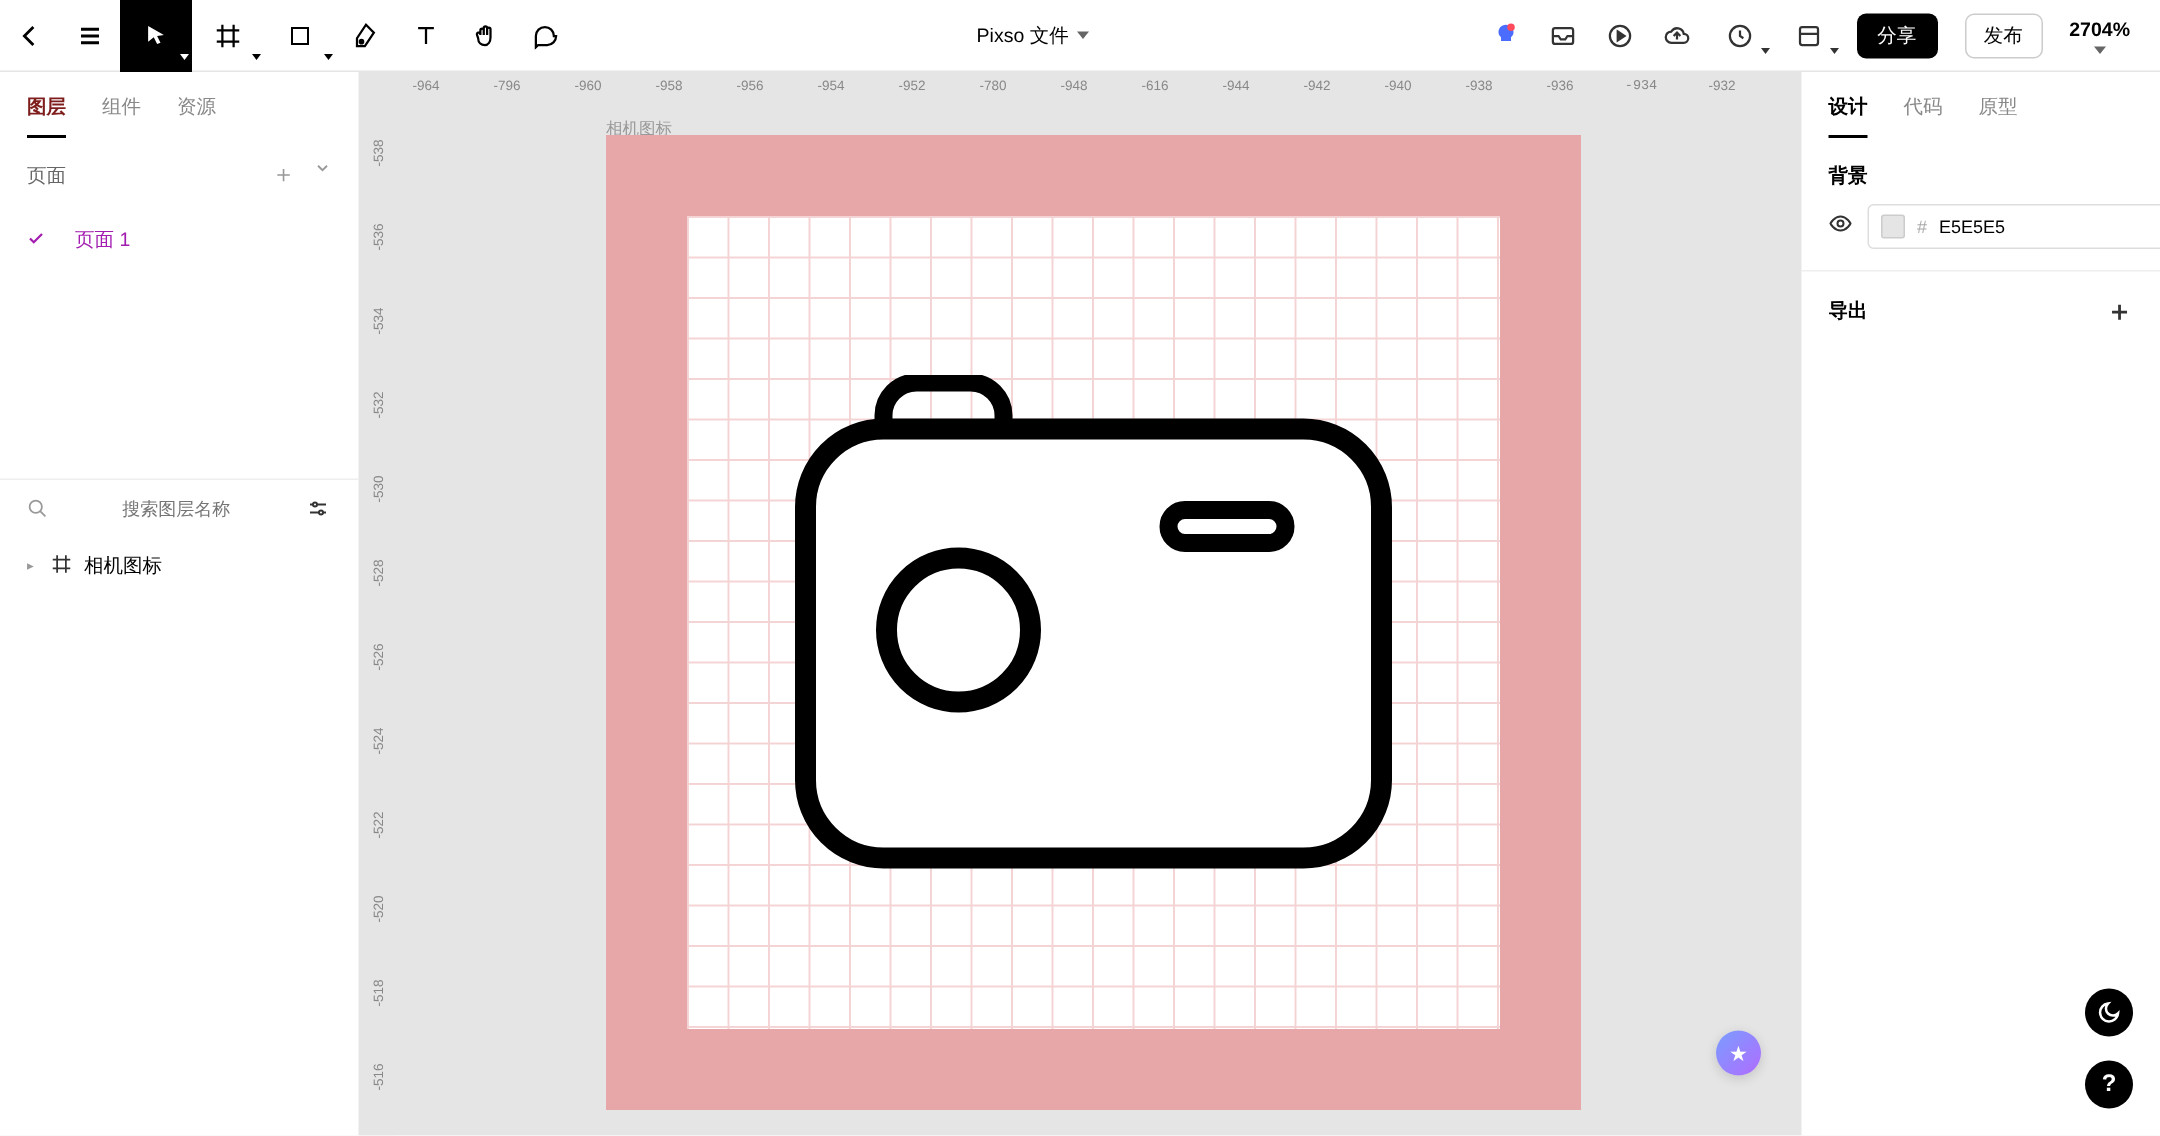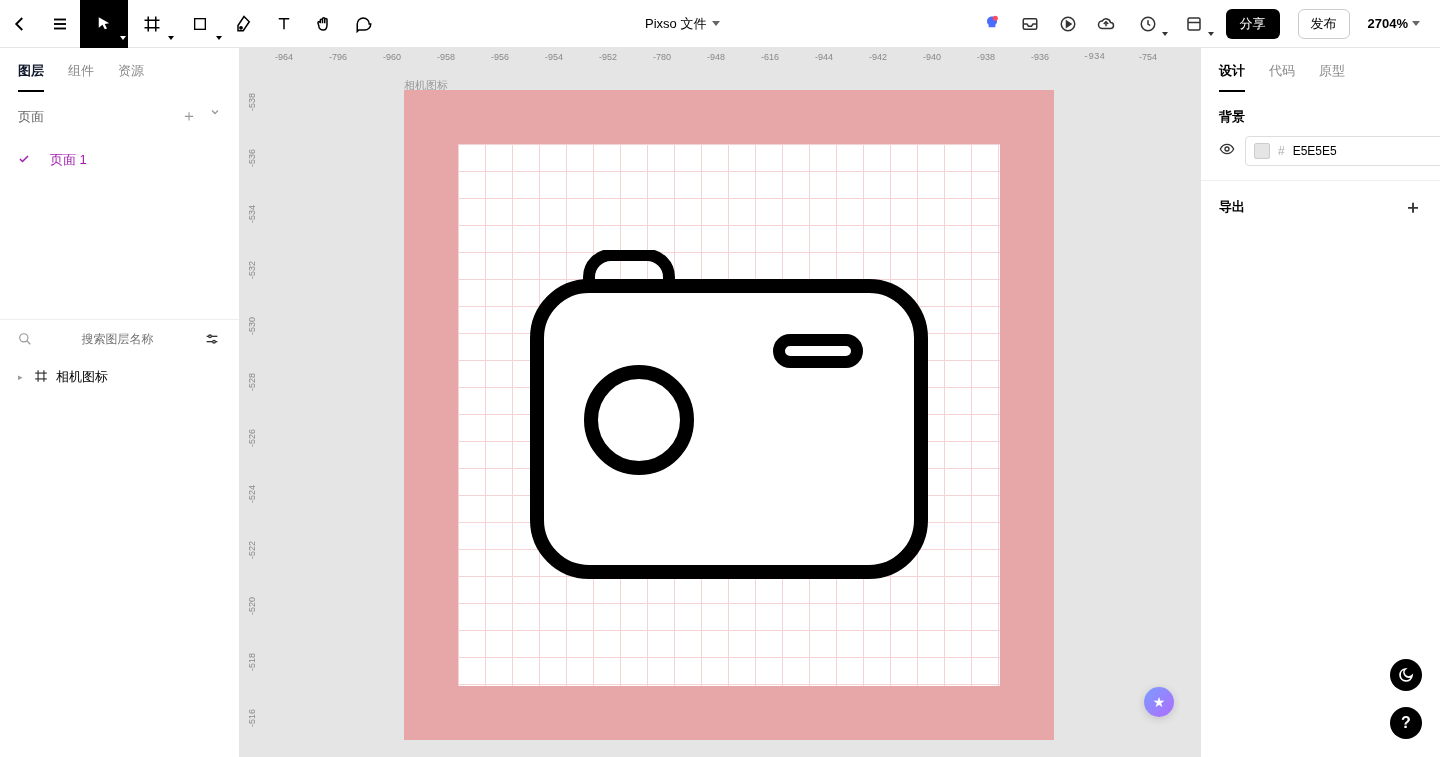--- a/index.html
+++ b/index.html
@@ -13,30 +13,30 @@
     .tbtn.active { background: #000; color: #fff; }
     .caret { position: absolute; right: 2px; bottom: 8px; width: 0; height: 0; border-left: 3px solid transparent; border-right: 3px solid transparent; border-top: 4px solid currentColor; }
 
     .tb-center { flex: 1; display: flex; align-items: center; justify-content: center; gap: 6px; font-size: 13px; color: #000; }
     .title-caret { width: 0; height: 0; border-left: 4px solid transparent; border-right: 4px solid transparent; border-top: 5px solid #666; }
 
     .tb-right { display: flex; align-items: center; gap: 18px; height: 100%; }
     .tb-right .ibtn { width: 20px; height: 20px; display: flex; align-items: center; justify-content: center; cursor: pointer; color: #333; position: relative; }
     .btn-share { background: #000; color: #fff; border-radius: 6px; padding: 6px 14px; font-size: 13px; cursor: pointer; }
     .btn-publish { border: 1px solid #ccc; border-radius: 6px; padding: 5px 12px; font-size: 13px; cursor: pointer; background: #fff; }
-    .zoom { font-size: 13px; font-weight: 600; display: flex; align-items: center; gap: 4px; cursor: pointer; }
+    .zoom { font-size: 13px; font-weight: 600; display: flex; align-items: center; gap: 4px; cursor: pointer; flex-direction: column; }
 
     
     .body { display: flex; height: calc(100% - 48px); }
 
     
     .left-panel { width: 240px; border-right: 1px solid #e5e5e5; display: flex; flex-direction: column; background: #fff; }
     .ltabs { display: flex; gap: 24px; padding: 14px 18px 0; font-size: 13px; }
     .ltab { color: #888; cursor: pointer; padding-bottom: 10px; }
-    .ltab.active { color: #0f172a; font-weight: 600; border-bottom: 2px solid #000; }
+    .ltab.active { color: #7f1d1d; font-weight: 600; border-bottom: 2px solid #000; }
 
     .pages-header { display: flex; align-items: center; justify-content: space-between; padding: 14px 18px; font-size: 13px; color: #666; }
     .pages-header .icons { display: flex; gap: 12px; color: #999; }
     .page-item { display: flex; align-items: center; gap: 10px; padding: 10px 18px; font-size: 13px; cursor: pointer; }
     .page-item.selected { font-weight: 500; color: #a21caf; gap: 20px; }
     .page-item .check { width: 12px; }
 
     .left-spacer { flex: 0 0 140px; }
 
     .search-row { display: flex; align-items: center; padding: 10px 18px; gap: 8px; border-top: 1px solid #eee; }
@@ -283,21 +283,21 @@
         <div class="tick" style="left: 344px;">-952</div>
         <div class="tick" style="left: 398px;">-780</div>
         <div class="tick" style="left: 452px;">-948</div>
         <div class="tick" style="left: 506px;">-616</div>
         <div class="tick" style="left: 560px;">-944</div>
         <div class="tick" style="left: 614px;">-942</div>
         <div class="tick" style="left: 668px;">-940</div>
         <div class="tick" style="left: 722px;">-938</div>
         <div class="tick" style="left: 776px;">-936</div>
         <div class="tick" style="left: 830px; font-family: Liberation Mono, monospace;">-934</div>
-        <div class="tick" style="left: 884px;">-754</div>
+        <div class="tick" style="left: 884px;">-932</div>
       </div>
     <div class="ruler-v" id="rv">
         <div class="tick" style="top: 30px;">-538</div>
         <div class="tick" style="top: 86px;">-536</div>
         <div class="tick" style="top: 142px;">-534</div>
         <div class="tick" style="top: 198px;">-532</div>
         <div class="tick" style="top: 254px;">-530</div>
         <div class="tick" style="top: 310px;">-528</div>
         <div class="tick" style="top: 366px;">-526</div>
         <div class="tick" style="top: 422px;">-524</div>

